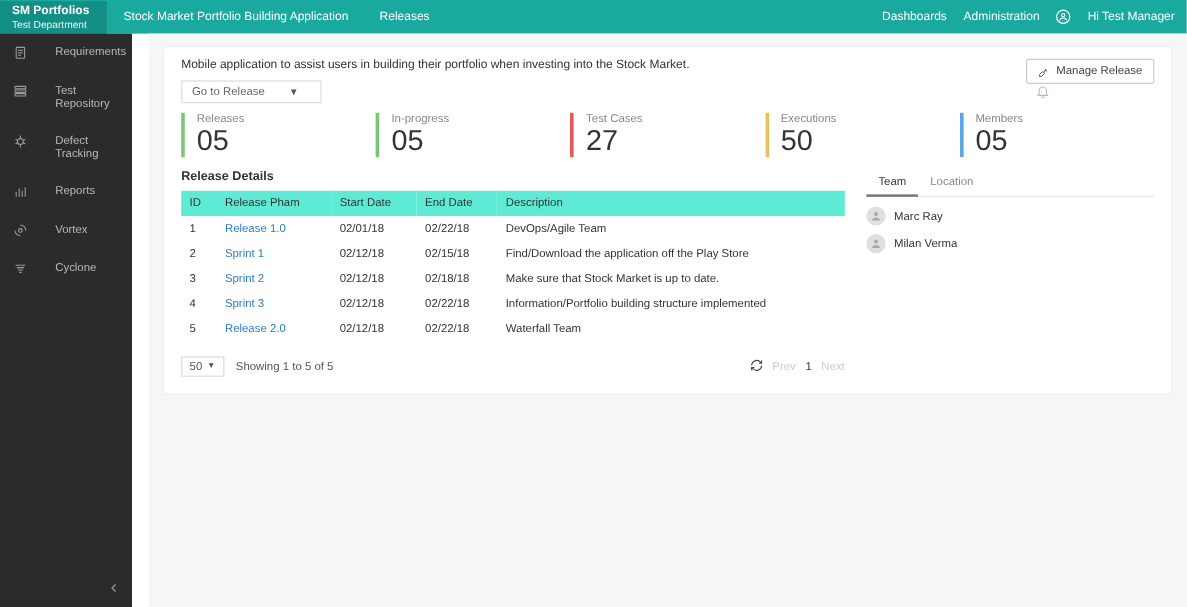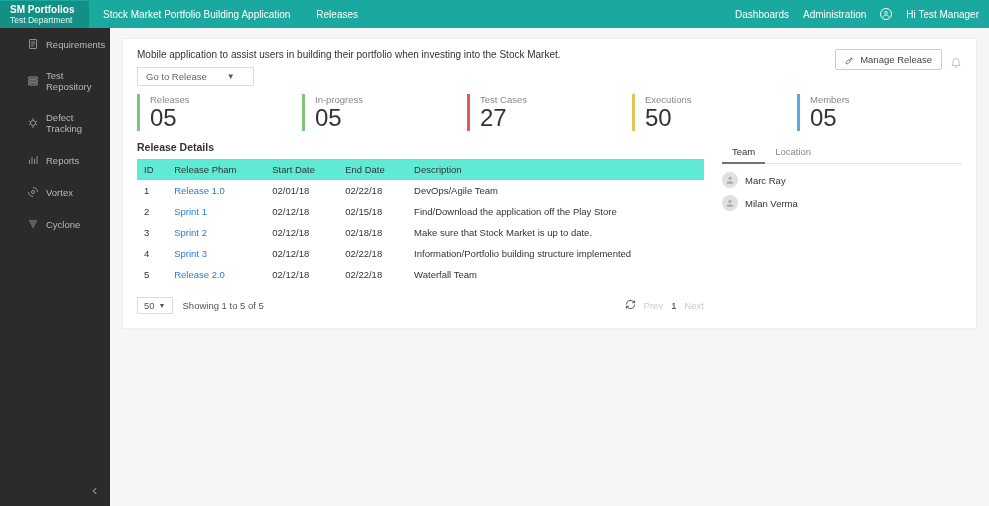--- a/index.html
+++ b/index.html
@@ -16,26 +16,26 @@
 .topbar-tab { padding: 0 12px; display:flex; align-items:center; font-size:10px; font-weight:500; }
 .topbar-right { margin-left:auto; display:flex; align-items:center; gap:14px; padding-right:10px; }
 .topbar-link { font-size:10px; cursor:pointer; }
 .user-icon { width:12px; height:12px; border:1.2px solid #fff; border-radius:50%; display:inline-flex; align-items:center; justify-content:center; font-size:7px; }
 
 
 .body { flex:1; display:flex; min-height:0; }
 
 
 .sidebar { width:110px; background:#2b2b2b; color:#b8b8b8; display:flex; flex-direction:column; font-size:9.5px; }
-.sidebar-item { display:flex; align-items:center; gap:7px; padding:10px 11px; cursor:pointer;margin-left:16px; }
+.sidebar-item { display:flex; align-items:flex-start; gap:23px; padding:10px 11px; cursor:pointer; }
 .sidebar-icon { width:12px; height:12px; opacity:0.8; flex-shrink:0; }
 .sidebar-collapse { margin-top:auto; text-align:right; padding:8px 10px; cursor:pointer; }
 
 
-.main { flex:1; background:#f6f6f6; padding:10px 12px; overflow:auto; }
+.main { flex:1; background:#f6f6f6; padding:10px 12px; overflow:auto;margin-left:14px; }
 .content-card { background:#fff; padding:10px 14px 14px 14px; border:1px solid #eee; }
 .toolbar-row { display:flex; justify-content:space-between; align-items:flex-start; margin-bottom:8px; }
 .desc-text { font-size:10px; color:#333; margin-bottom:6px; }
 .goto-select { font-size:9.5px; padding:3px 18px 3px 8px; border:1px solid #ddd; background:#fff; color:#666; position:relative; display:inline-flex; align-items:center; cursor:pointer; }
 .goto-caret { margin-left:20px; font-size:8px; color:#555; }
 .manage-btn { font-size:9.5px; padding:4px 9px; border:1px solid #ccc; background:#fff; color:#444; cursor:pointer; display:flex; align-items:center; gap:5px; border-radius:2px; }
 .bell { margin-left:8px; color:#bbb; font-size:11px; }
 
 
 .stats-row { display:flex; gap:0; margin:6px 0 10px 0; }
@@ -73,21 +73,21 @@
 
 
 .rtabs { display:flex; border-bottom:1px solid #e5e5e5; font-size:9.5px; margin-bottom:8px; }
 .rtab { padding:5px 10px; color:#888; cursor:pointer; }
 .rtab.active { color:#333; border-bottom:2px solid #737373; margin-bottom:-1px; }
 
 .member { display:flex; align-items:center; gap:7px; font-size:9.5px; color:#333; margin-bottom:7px; }
 .avatar { width:16px; height:16px; border-radius:50%; background:#e0e0e0; display:flex; align-items:center; justify-content:center; }
 .avatar svg { width:10px; height:10px; fill:#aaa; }
 
-.right-actions { display:flex; align-items:flex-end; }
+.right-actions { display:flex; align-items:flex-start;flex-direction:column; }
 </style>
 </head>
 <body>
 
 <div class="app">
 
   <div class="topbar">
     <div class="topbar-left">
       <div class="portfolio-badge">
         <div class="portfolio-title">SM Portfolios</div>

